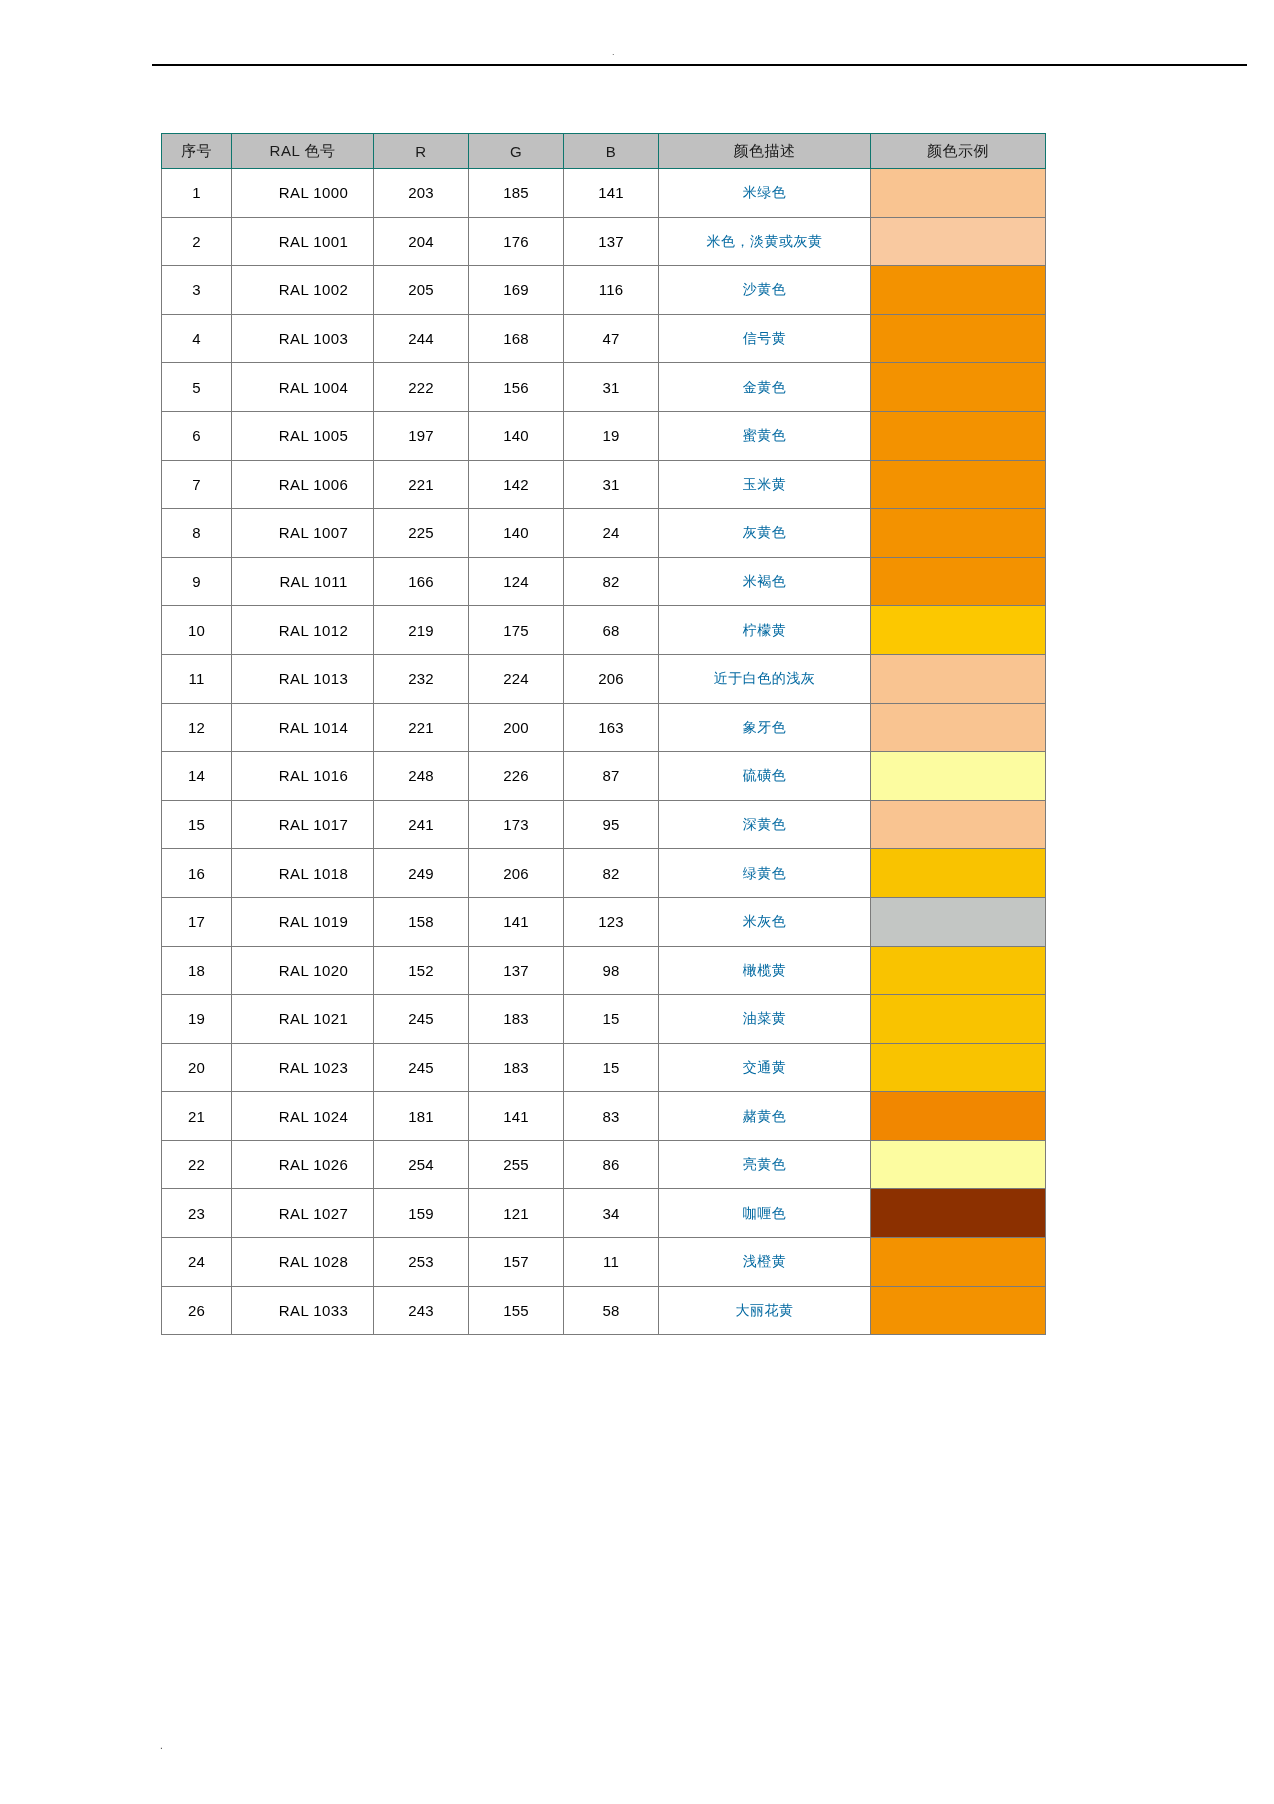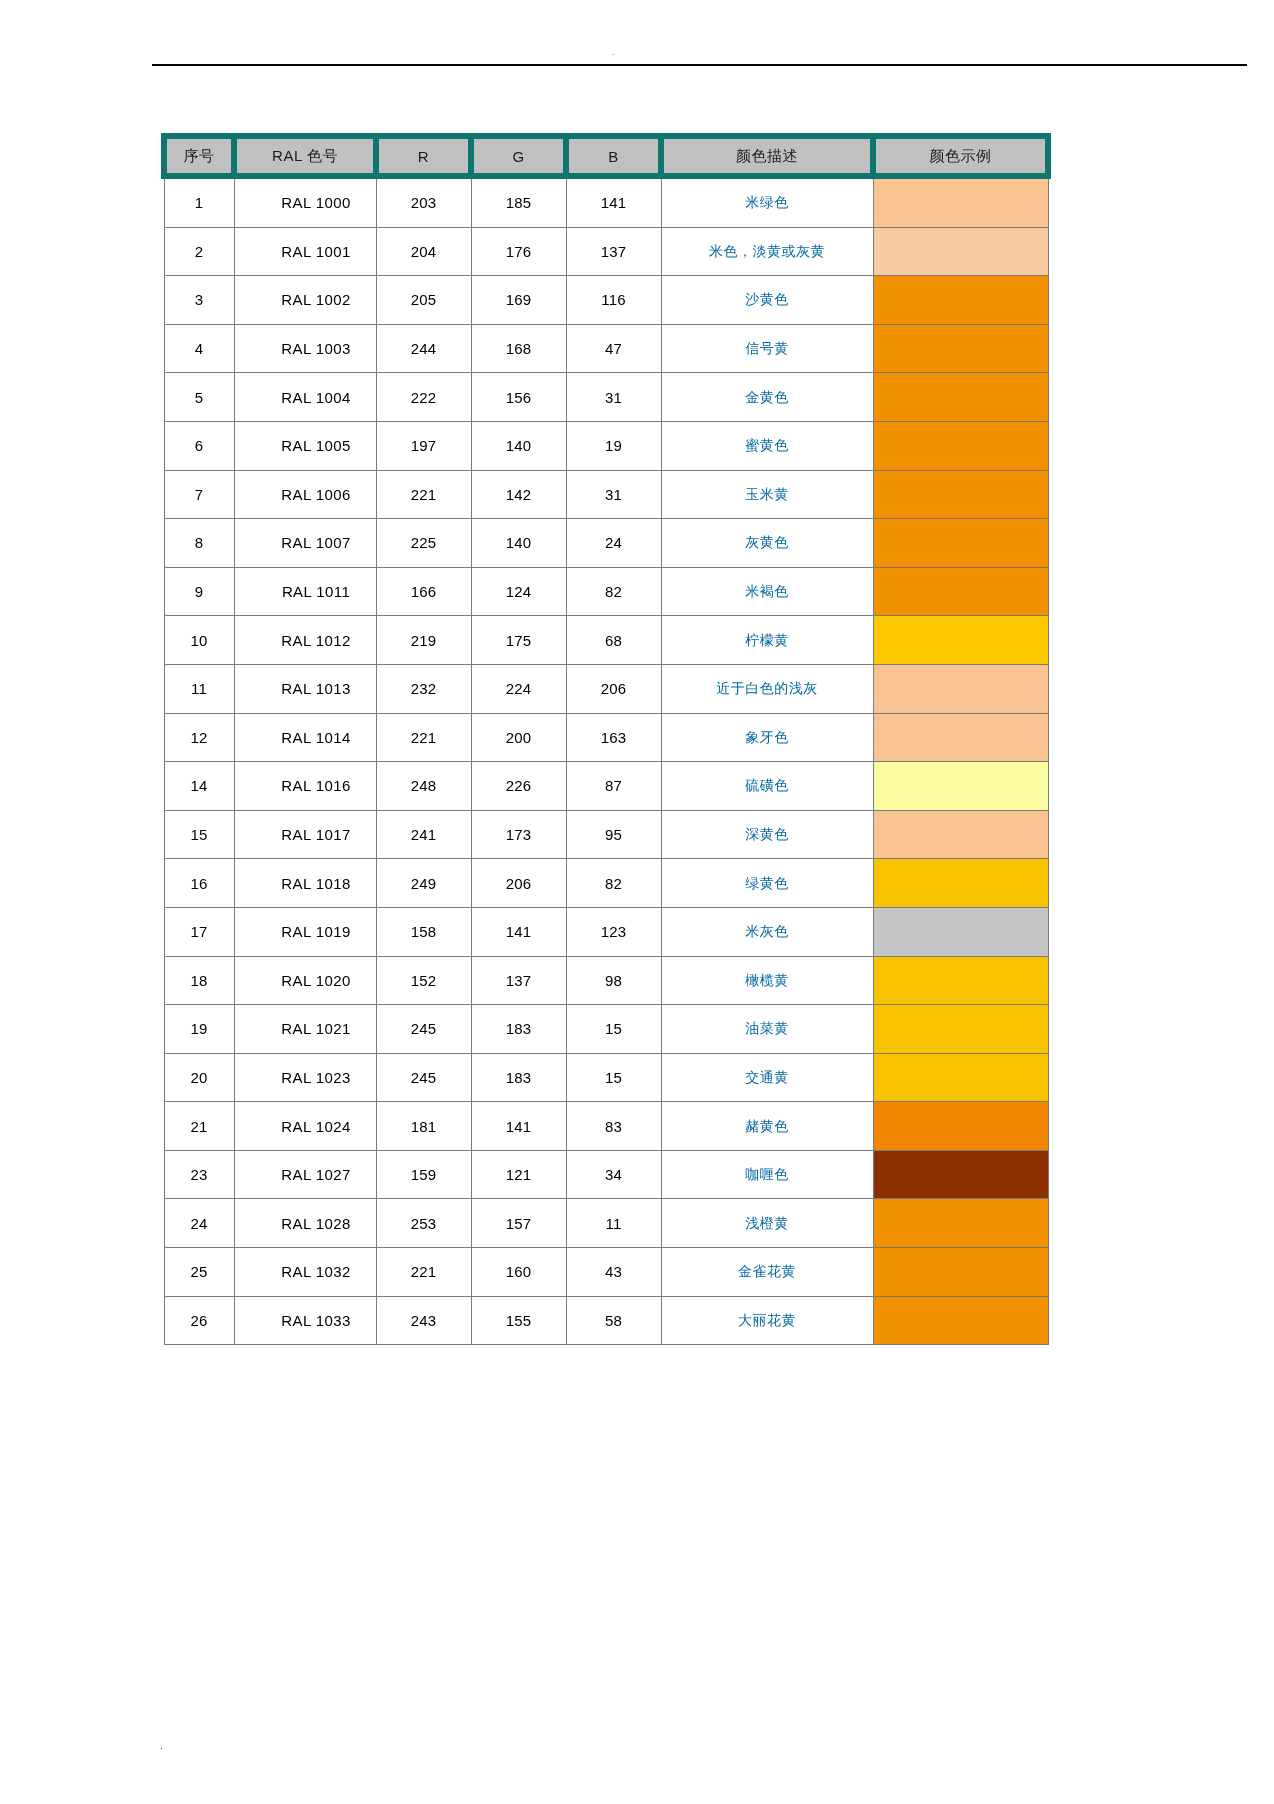--- a/index.html
+++ b/index.html
@@ -88,21 +88,21 @@
     vertical-align: middle;
     padding: 0;
     height: 47.6px;
     font-weight: normal;
   }
 
   table.ral thead th {
     background: #c0c0c0;
     height: 34px;
     font-size: 15px;
-    border: 6px solid #0f766e;
+    border: 1px solid #0f766e;
     color: #1a1a1a;
   }
 
   .cell-num {
     font-size: 15px;
     letter-spacing: 0.2px;
   }
   .cell-code {
     font-size: 15px;
     letter-spacing: 0.4px;
@@ -374,20 +374,31 @@
             <td><span class="cell-code">RAL 1024</span></td>
             <td><span class="cell-num">181</span></td>
             <td><span class="cell-num">141</span></td>
             <td><span class="cell-num">83</span></td>
             <td><span class="cell-desc">赭黄色</span></td>
             <td class="swatch-cell">
               <div class="swatch" style="background: rgb(241, 135, 0);"></div>
             </td>
           </tr>
           <tr>
+            <td><span class="cell-num">22</span></td>
+            <td><span class="cell-code">RAL 1026</span></td>
+            <td><span class="cell-num">254</span></td>
+            <td><span class="cell-num">255</span></td>
+            <td><span class="cell-num">86</span></td>
+            <td><span class="cell-desc">亮黄色</span></td>
+            <td class="swatch-cell">
+              <div class="swatch" style="background: rgb(252, 252, 160);"></div>
+            </td>
+          </tr>
+          <tr>
             <td><span class="cell-num">23</span></td>
             <td><span class="cell-code">RAL 1027</span></td>
             <td><span class="cell-num">159</span></td>
             <td><span class="cell-num">121</span></td>
             <td><span class="cell-num">34</span></td>
             <td><span class="cell-desc">咖喱色</span></td>
             <td class="swatch-cell">
               <div class="swatch" style="background: rgb(140, 48, 0);"></div>
             </td>
           </tr>
@@ -396,31 +407,20 @@
             <td><span class="cell-code">RAL 1028</span></td>
             <td><span class="cell-num">253</span></td>
             <td><span class="cell-num">157</span></td>
             <td><span class="cell-num">11</span></td>
             <td><span class="cell-desc">浅橙黄</span></td>
             <td class="swatch-cell">
               <div class="swatch" style="background: rgb(243, 146, 0);"></div>
             </td>
           </tr>
           <tr>
-            <td><span class="cell-num">25</span></td>
-            <td><span class="cell-code">RAL 1032</span></td>
-            <td><span class="cell-num">221</span></td>
-            <td><span class="cell-num">160</span></td>
-            <td><span class="cell-num">43</span></td>
-            <td><span class="cell-desc">金雀花黄</span></td>
-            <td class="swatch-cell">
-              <div class="swatch" style="background: rgb(243, 146, 0);"></div>
-            </td>
-          </tr>
-          <tr>
             <td><span class="cell-num">26</span></td>
             <td><span class="cell-code">RAL 1033</span></td>
             <td><span class="cell-num">243</span></td>
             <td><span class="cell-num">155</span></td>
             <td><span class="cell-num">58</span></td>
             <td><span class="cell-desc">大丽花黄</span></td>
             <td class="swatch-cell">
               <div class="swatch" style="background: rgb(243, 146, 0);"></div>
             </td>
           </tr>

